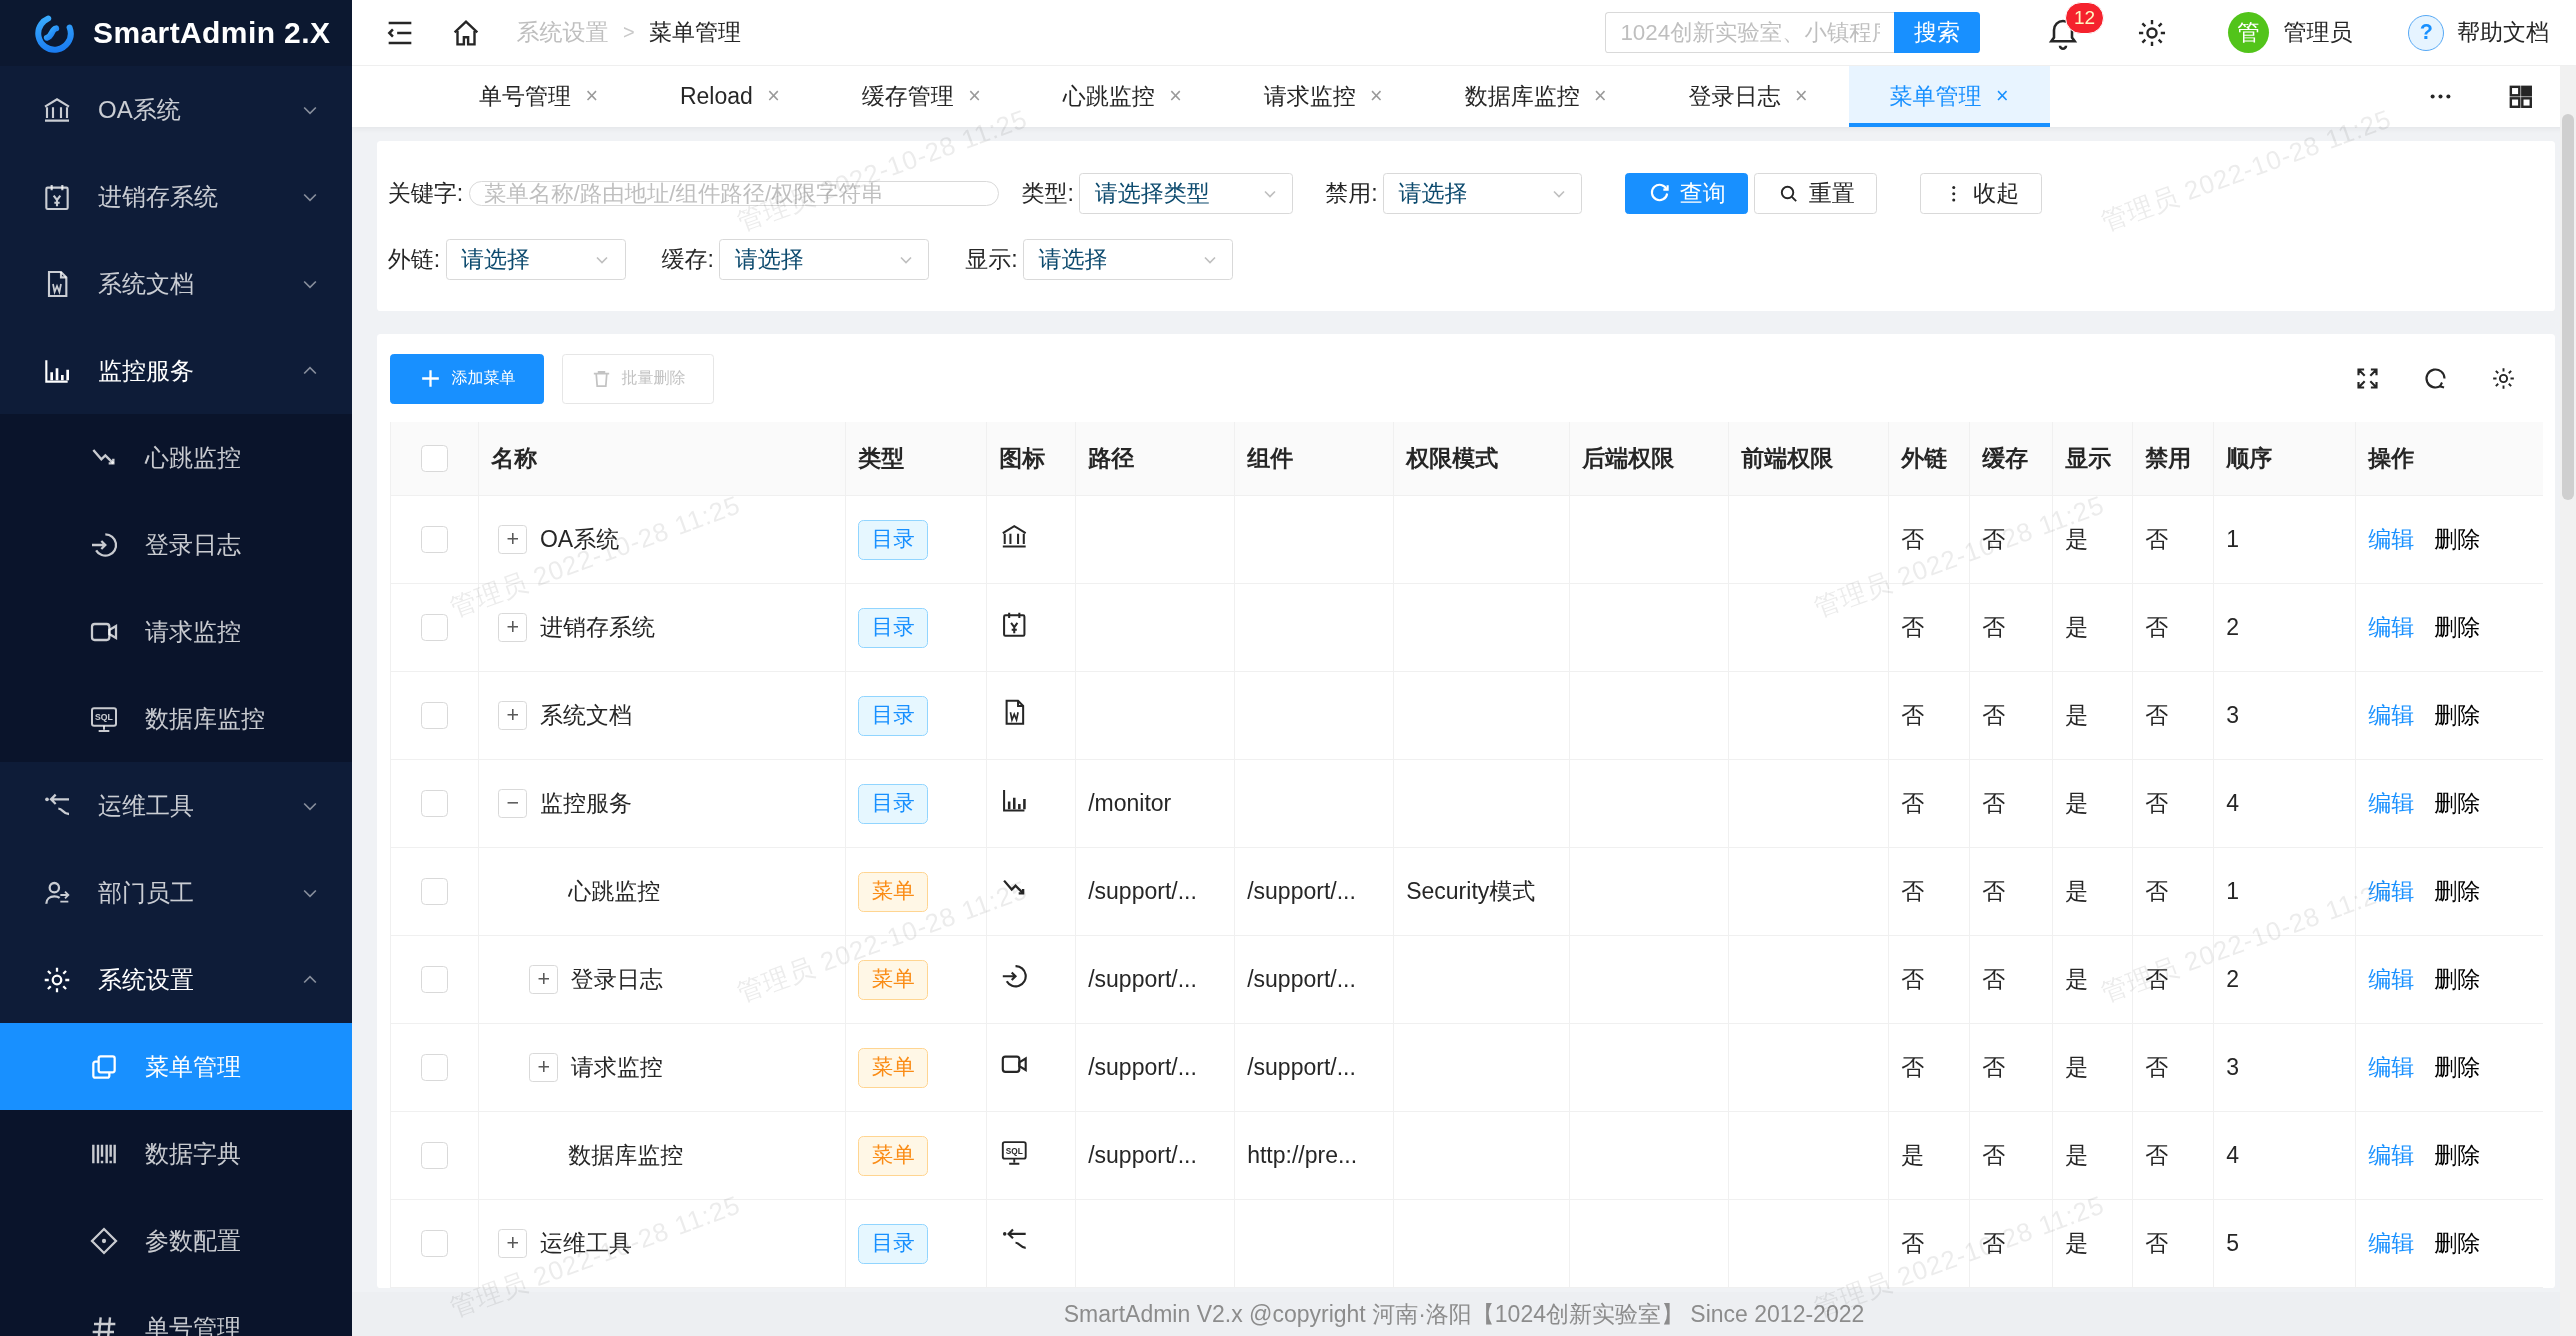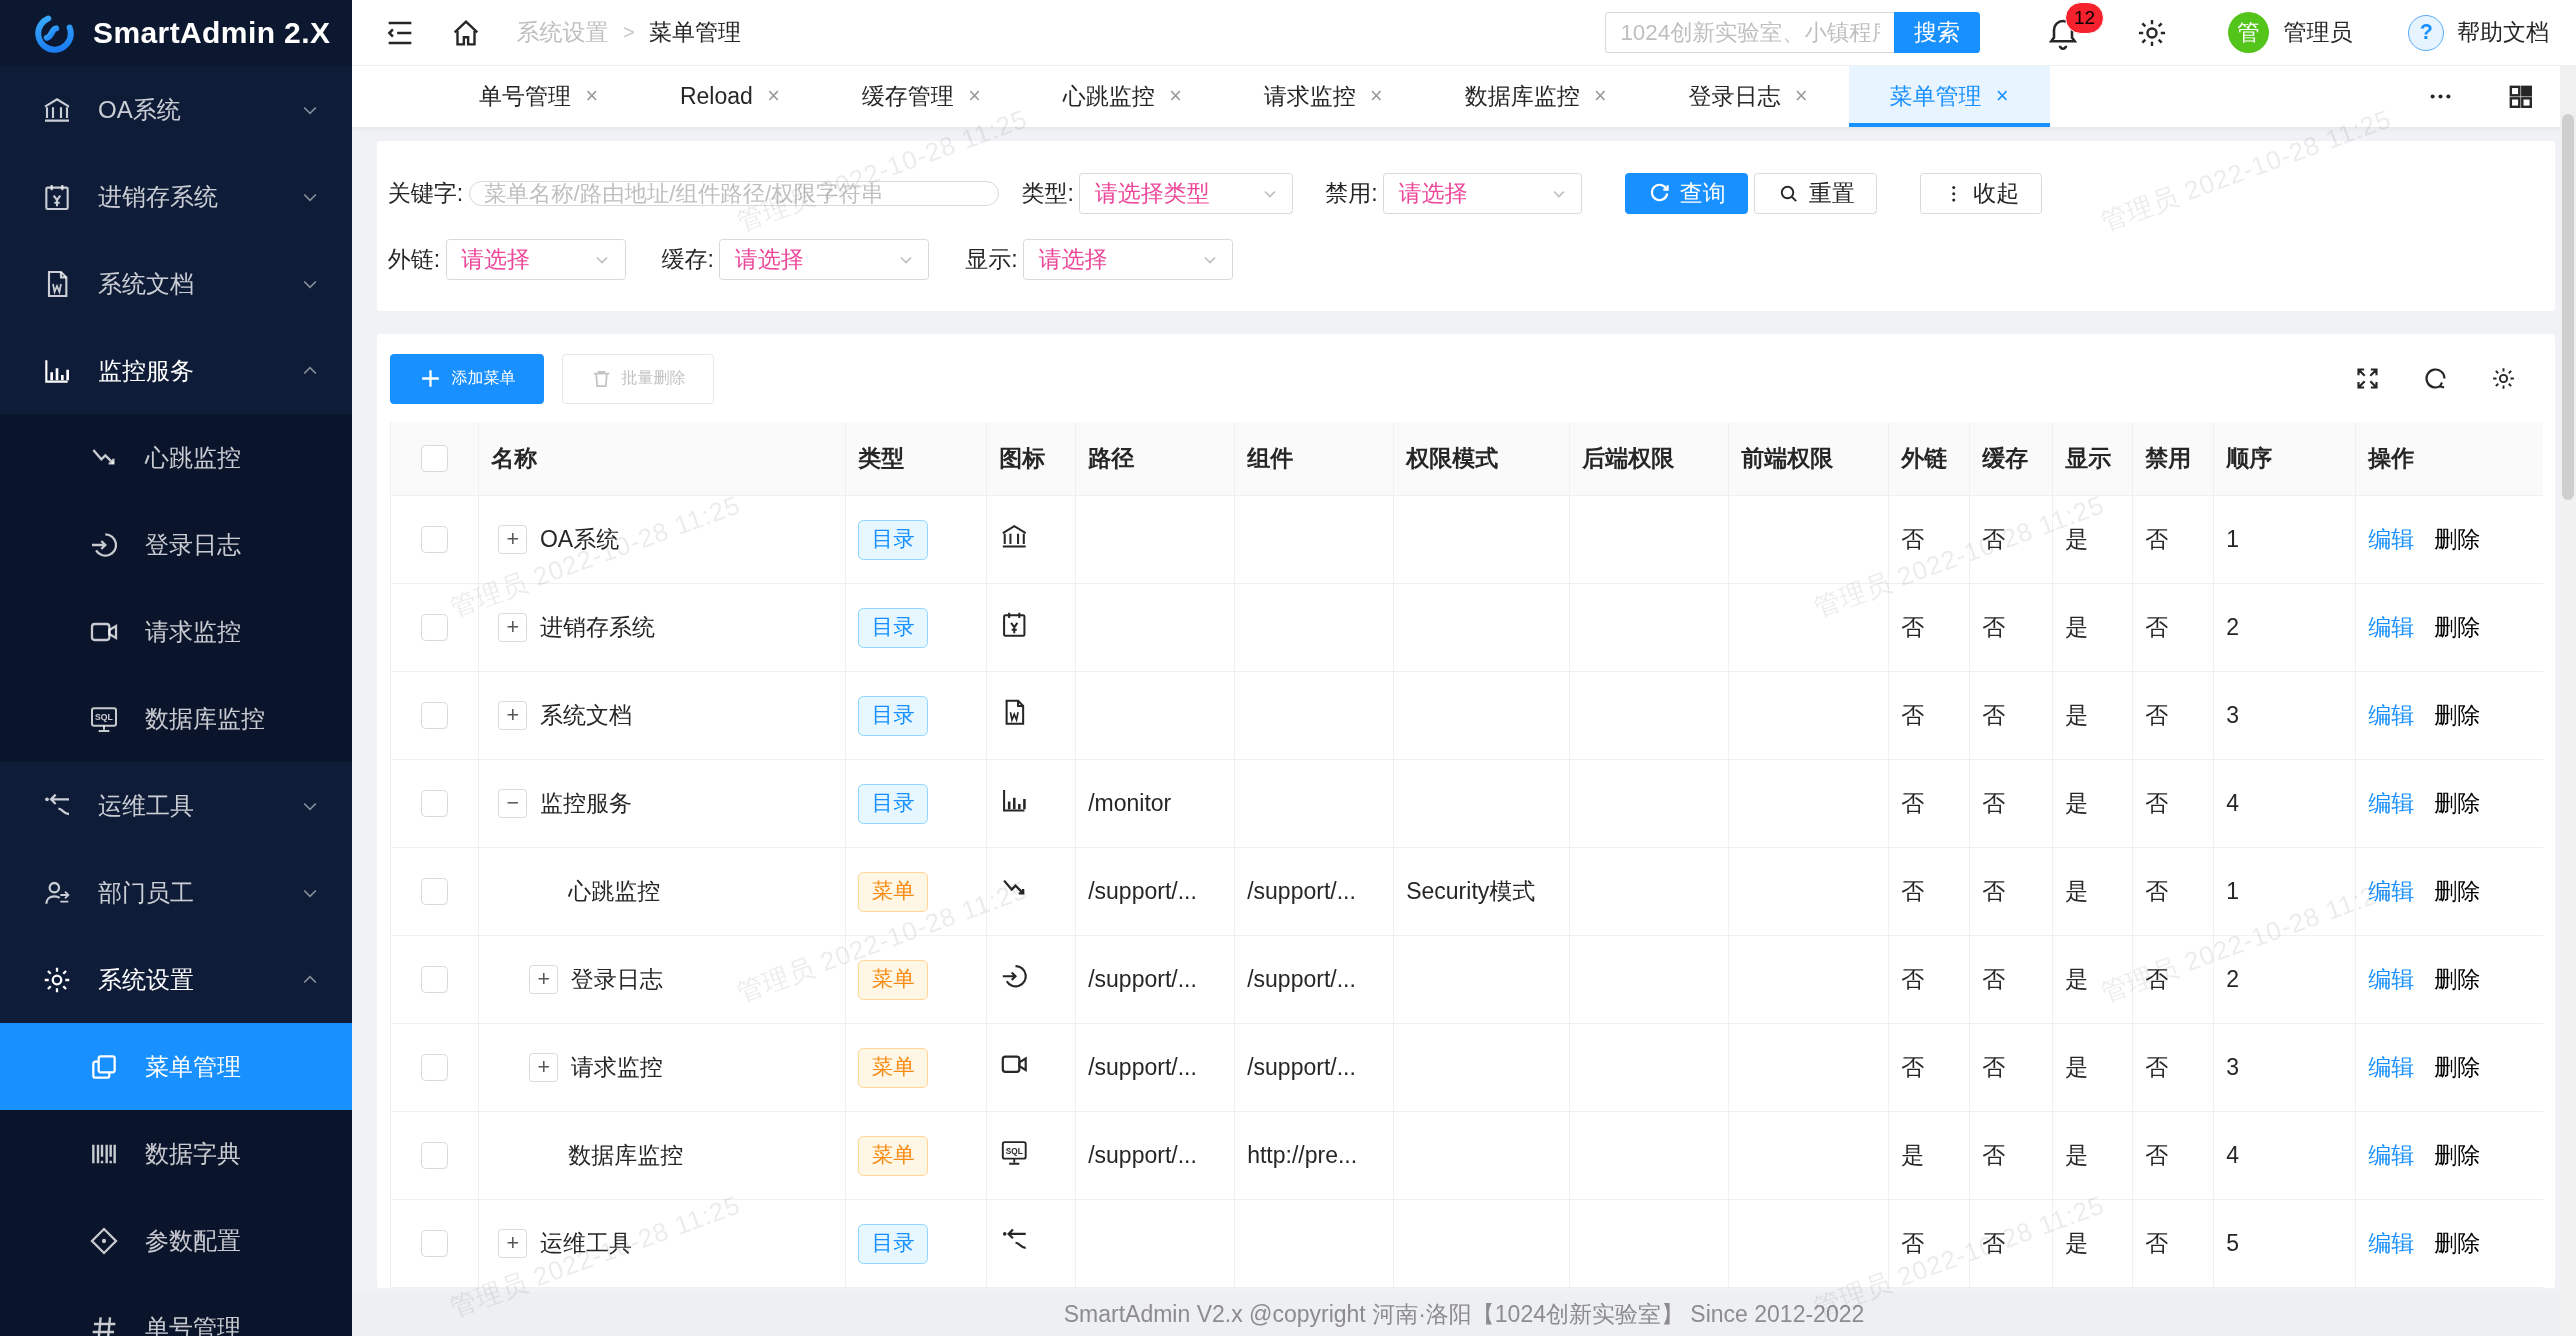--- a/index.html
+++ b/index.html
@@ -27,21 +27,21 @@
   .hd-home { margin-left:32px; }
   .breadcrumb { margin-left:34px; display:flex; align-items:center; gap:14.4px; }
   .bc-grey { color:#bfbfbf; }
   .bc-sep { color:#c9c9c9; font-size:20px; }
   .hd-right { margin-left:auto; display:flex; align-items:center; }
   .hd-search { display:flex; align-items:center; }
   .hd-search input { width:289px; height:41px; border:0.9px solid #d9d9d9; border-right:none; border-radius:3.6px 0 0 3.6px; padding:0 14.4px; font-size:22.4px; color:#262626; outline:none; font-family:inherit; }
   .hd-search input::placeholder { color:#bfbfbf; }
   .hd-search button { height:41px; padding:0 20px; background:#1890ff; color:#fff; border:none; border-radius:0 3.6px 3.6px 0; font-size:23px; cursor:pointer; font-family:inherit; }
   .bell-wrap { position:relative; margin-left:65px; cursor:pointer; }
-  .badge { position:absolute; top:-12.6px; left:20px; background:#f5222d; color:#000000; font-size:19px; line-height:1; padding:5.4px 8px; border-radius:16px; border:1.8px solid #fff; }
+  .badge { position:absolute; top:-12.6px; left:20px; background:#f5222d; color:#fef9c3; font-size:19px; line-height:1; padding:5.4px 8px; border-radius:16px; border:1.8px solid #fff; }
   .hd-gear { margin-left:54px; cursor:pointer; }
   .avatar { width:41px; height:41px; border-radius:50%; background:#52c41a; color:#fff; font-size:22.4px; display:flex; align-items:center; justify-content:center; margin-left:59px; }
   .user-name { margin-left:14.4px; cursor:pointer; }
   .help-circ { width:36px; height:36px; border-radius:50%; background:#e6f4ff; border:1.8px solid #57a9f5; color:#1890ff; font-weight:bold; font-size:21.5px; display:flex; align-items:center; justify-content:center; margin-left:56px; }
   .help-label { margin-left:12.6px; cursor:pointer; }
 
   
   .tabbar { height:61px; flex:0 0 61px; background:#fff; display:flex; align-items:stretch; padding-left:86px; box-shadow:0 2.7px 5.4px rgba(0,0,0,.05); position:relative; z-index:4; }
   .tab { display:flex; align-items:center; gap:14.4px; padding:0 41px; font-size:23px; color:#262626; cursor:pointer; position:relative; }
   .tab .tab-close { color:#9a9a9a; font-size:21.5px; }
@@ -54,21 +54,21 @@
   .content { flex:1; padding:14.4px 21.5px 0 25px; overflow:hidden; position:relative; }
   .card { background:#fff; border-radius:3.6px; }
 
   .filter-card { padding:32px 18px 30.5px 10.8px; }
   .filter-row { display:flex; align-items:center; }
   .filter-row + .filter-row { margin-top:25px; }
   .f-label { margin-right:5.4px; white-space:nowrap; }
   .f-input { height:25px; border:0.9px solid #d9d9d9; border-radius:14px; padding:0 14.4px; font-size:22.4px; outline:none; font-family:inherit; color:#262626; }
   .f-input::placeholder { color:#bfbfbf; }
   .kw-input { width:530px; }
-  .select { height:41px; border:0.9px solid #d9d9d9; border-radius:3.6px; display:flex; align-items:center; justify-content:space-between; padding:0 12.6px 0 14.4px; color:#ec4899; cursor:pointer; background:#fff; }
+  .select { height:41px; border:0.9px solid #d9d9d9; border-radius:3.6px; display:flex; align-items:center; justify-content:space-between; padding:0 12.6px 0 14.4px; color:#0c4a6e; cursor:pointer; background:#fff; }
   .sel-type { width:214px; }
   .sel-sm { width:199px; }
   .sel-a { width:180px; }
   .sel-b { width:210px; }
   .btn { height:41px; border-radius:3.6px; font-size:23px; display:inline-flex; align-items:center; gap:9px; padding:0 21.5px; cursor:pointer; border:0.9px solid #d9d9d9; background:#fff; color:#262626; font-family:inherit; }
   .btn-primary { background:#1890ff; border-color:#1890ff; color:#fff; }
   .ml26 { margin-left:23px; } .ml20 { margin-left:18px; } .ml36 { margin-left:32px; }
   .ml48 { margin-left:43px; } .ml3 { margin-left:6px;text-align:right; } .ml40 { margin-left:36px; }
 
   .table-card { margin-top:23px; padding:12.6px 12.6px 0 12.6px; position:relative; }

